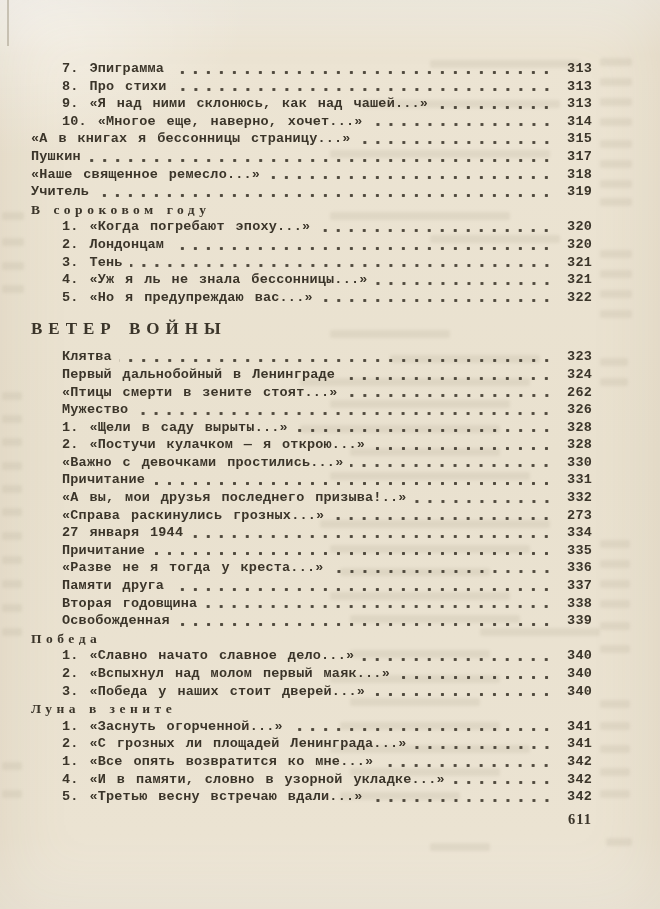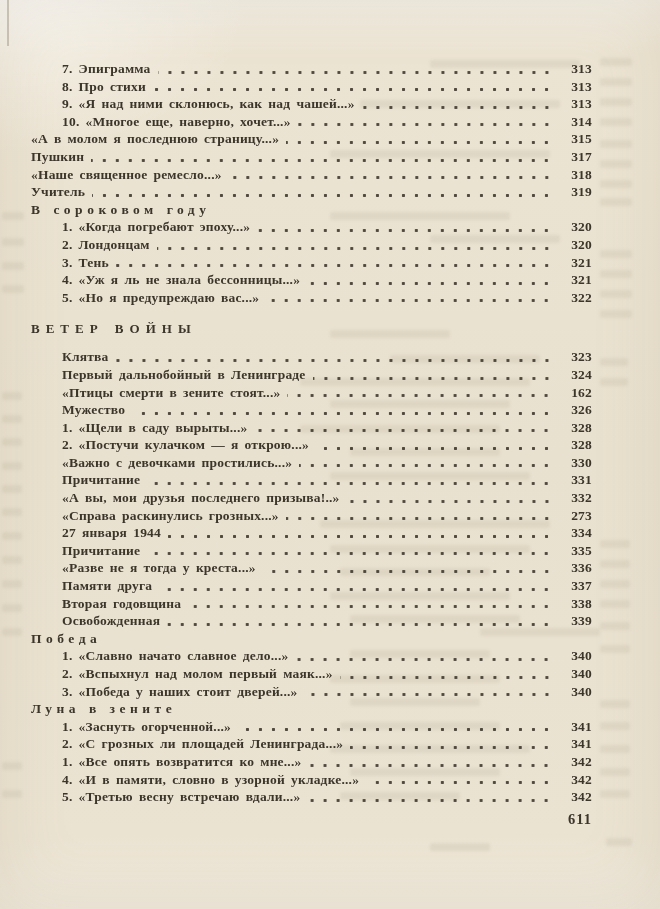--- a/index.html
+++ b/index.html
@@ -27,38 +27,39 @@
   .toc{
     position:relative;
     padding:60px 68px 0 31px;
     font-size:13.5px;font-weight:700;
     letter-spacing:.2px;word-spacing:2.5px;
   }
   .row{
     display:flex;align-items:flex-start;
     height:17.6px;line-height:17.6px;
     white-space:nowrap;
+    font-family:Liberation Mono, monospace;
   }
   .row.indent{padding-left:31px;}
   .label{flex:0 0 auto;}
   .leader{
     flex:1 1 auto;align-self:flex-end;
     height:5px;margin:0 9px 3px 7px;
     background-image:radial-gradient(circle,rgba(59,53,42,.88) 1.35px,rgba(59,53,42,0) 1.9px);
     background-size:13px 5px;background-repeat:repeat-x;
     background-position:right bottom;
   }
   .pg{flex:0 0 auto;min-width:30px;text-align:right;}
   .heading{
     height:17.6px;line-height:17.6px;
     letter-spacing:4.5px;word-spacing:1px;white-space:nowrap;
   }
   .section-title{
     margin:12px 0 8px 0;
-    font-size:13px;line-height:22px;
+    font-size:17px;line-height:22px;
     letter-spacing:6px;word-spacing:2px;white-space:nowrap;
   }
   .folio{
     margin-top:5px;
     text-align:right;
     font-size:14.5px;font-weight:700;letter-spacing:1px;
   }
 </style>
 </head>
 <body>
@@ -151,21 +152,21 @@
         <span class="label">9. «Я над ними склонюсь, как над чашей...»</span>
         <span class="leader"></span>
         <span class="pg">313</span>
       </div>
       <div class="row indent">
         <span class="label">10. «Многое еще, наверно, хочет...»</span>
         <span class="leader"></span>
         <span class="pg">314</span>
       </div>
       <div class="row">
-        <span class="label">«А в молом я последнюю страницу...»</span>
+        <span class="label">«А в книгах я бессонницы страницу...»</span>
         <span class="leader"></span>
         <span class="pg">315</span>
       </div>
       <div class="row">
         <span class="label">Пушкин</span>
         <span class="leader"></span>
         <span class="pg">317</span>
       </div>
       <div class="row">
         <span class="label">«Наше священное ремесло...»</span>
@@ -210,21 +211,21 @@
         <span class="pg">323</span>
       </div>
       <div class="row indent">
         <span class="label">Первый дальнобойный в Ленинграде</span>
         <span class="leader"></span>
         <span class="pg">324</span>
       </div>
       <div class="row indent">
         <span class="label">«Птицы смерти в зените стоят...»</span>
         <span class="leader"></span>
-        <span class="pg">162</span>
+        <span class="pg">262</span>
       </div>
       <div class="row indent">
         <span class="label">Мужество</span>
         <span class="leader"></span>
         <span class="pg">326</span>
       </div>
       <div class="row indent">
         <span class="label">1. «Щели в саду вырыты...»</span>
         <span class="leader"></span>
         <span class="pg">328</span>

